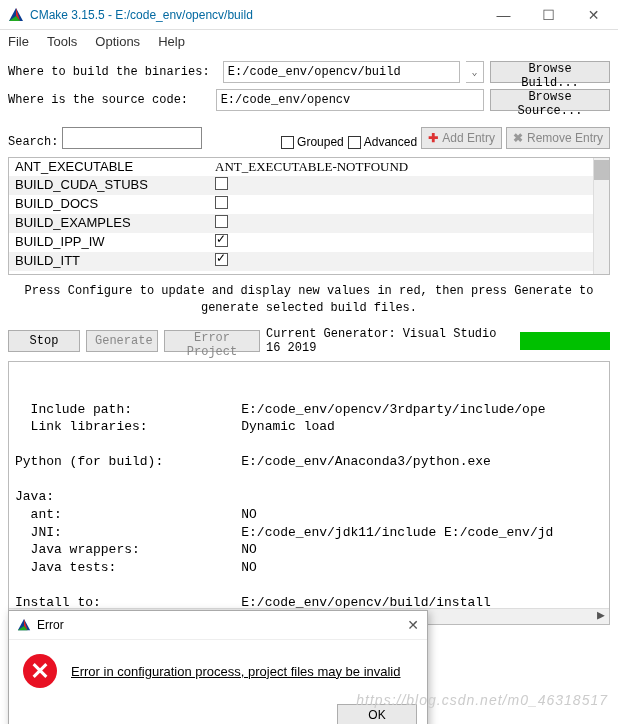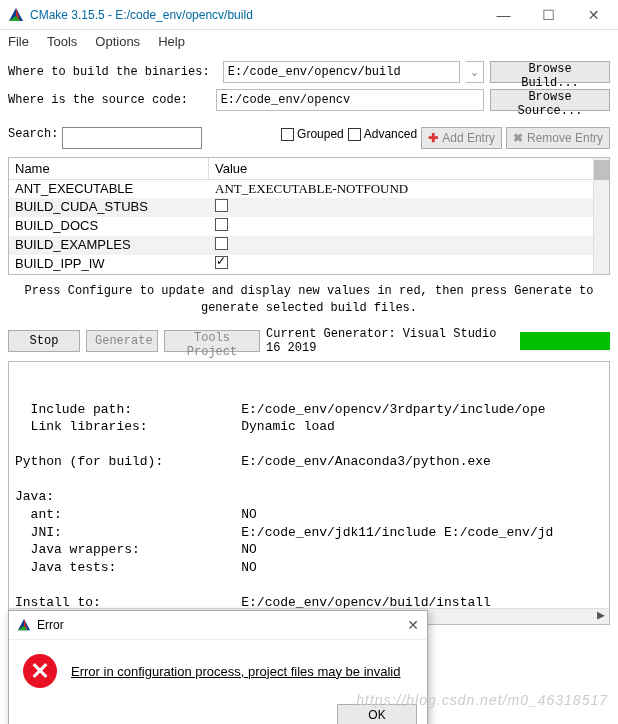--- a/index.html
+++ b/index.html
@@ -9,21 +9,21 @@
 .titlebar .title { flex: 1; color: #0369a1; font-size: 12px; }
 .win-controls { display: flex; }
 .win-controls span { width: 45px; height: 30px; display: flex; align-items: center; justify-content: center; color: #555; font-size: 14px; }
 .menubar { display: flex; gap: 18px; padding: 4px 8px 6px; font-size: 13px; color: #333; }
 .form-rows { padding: 6px 8px; font-family: "Courier New", monospace; font-size: 12px; }
 .form-row { display: flex; align-items: center; margin-bottom: 6px; gap: 6px; }
 .form-row .lbl { white-space: pre; }
 .form-row input.txt { flex: 1; height: 22px; border: 1px solid #bbb; padding: 0 4px; font-family: inherit; font-size: 12px; }
 .btn { height: 22px; border: 1px solid #adadad; background: #e9e9e9; padding: 0 8px; font-family: "Courier New", monospace; font-size: 12px; cursor: default; }
 .btn.wide { width: 120px; text-align: center; }
-.search-row { display: flex; align-items: flex-start; padding: 4px 8px 8px; gap: 4px; font-family: "Courier New", monospace; }
+.search-row { display: flex; align-items: flex-end; padding: 4px 8px 8px; gap: 4px; font-family: "Courier New", monospace; }
 .search-row input.txt { width: 140px; height: 22px; border: 1px solid #888; }
 .chk { display: flex; align-items: center; gap: 3px; font-family: "Segoe UI", sans-serif; }
 .chk .box { width: 13px; height: 13px; border: 1px solid #333; background: #fff; display: inline-block; }
 .btn.tool { display: flex; align-items: center; gap: 4px; font-family: "Segoe UI", sans-serif; font-size: 12px; padding: 0 6px; }
 .btn.disabled { color: #888; }
 .plus-ico { color: #d33; font-weight: bold; }
 .x-ico { color: #999; font-weight: bold; }
 .table-wrap { margin: 0 8px; border: 1px solid #bbb; height: 118px; overflow: hidden; position: relative; }
 .thead { display: flex; background: #fff; border-bottom: 1px solid #ddd; font-size: 13px; }
 .thead div { padding: 3px 6px; }
@@ -115,24 +115,20 @@
       <span class="plus-ico">✚</span>
       <span>Add Entry</span>
     </button>
   <button class="btn tool disabled">
       <span class="x-ico">✖</span>
       <span>Remove Entry</span>
     </button>
 </div>
 
 <div class="table-wrap">
-  <div class="thead">
-    <div class="col-name">Name</div>
-    <div class="col-value">Value</div>
-  </div>
   <div id="tbody">
       <div class="trow">
         <div class="c1">ANT_EXECUTABLE</div>
         <div class="c2">ANT_EXECUTABLE-NOTFOUND</div>
       </div>
       <div class="trow alt">
         <div class="c1">BUILD_CUDA_STUBS</div>
         <div class="c2"><span class="cb"></span></div>
       </div>
       <div class="trow">
@@ -155,21 +151,21 @@
   <div class="scroll-v">
       <div class="thumb"></div>
     </div>
 </div>
 
 <div class="hint">Press Configure to update and display new values in red, then press Generate to generate selected build files.</div>
 
 <div class="action-row">
   <button class="btn">Stop</button>
   <button class="btn disabled">Generate</button>
-  <button class="btn disabled" style="width:96px">Tools Project</button>
+  <button class="btn disabled" style="width:96px">Error Project</button>
   <span class="gen-label">Current Generator: Visual Studio 16 2019</span>
   <div class="progress"></div>
 </div>
 
 <div class="output">
   <div id="outtxt">  Include path:              E:/code_env/opencv/3rdparty/include/ope
   Link libraries:            Dynamic load
 
 Python (for build):          E:/code_env/Anaconda3/python.exe
 

